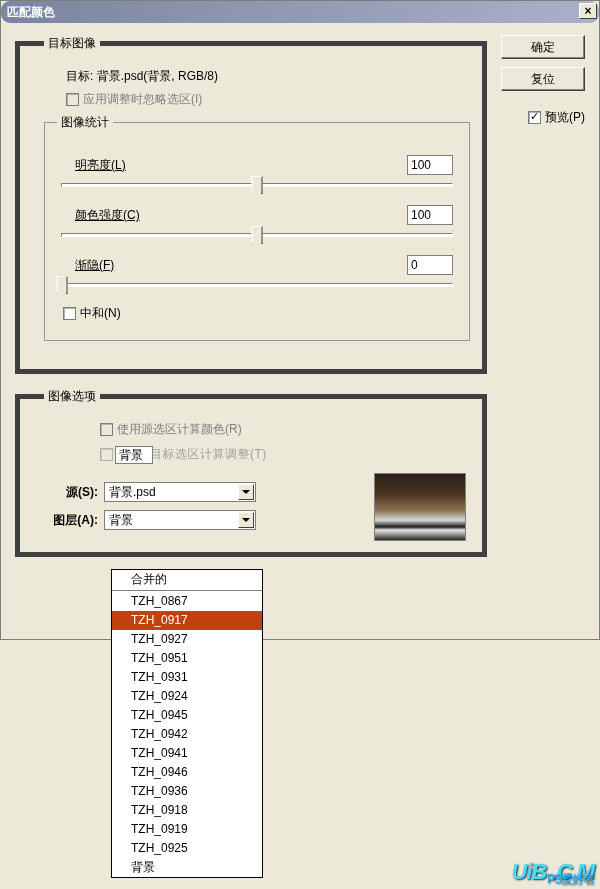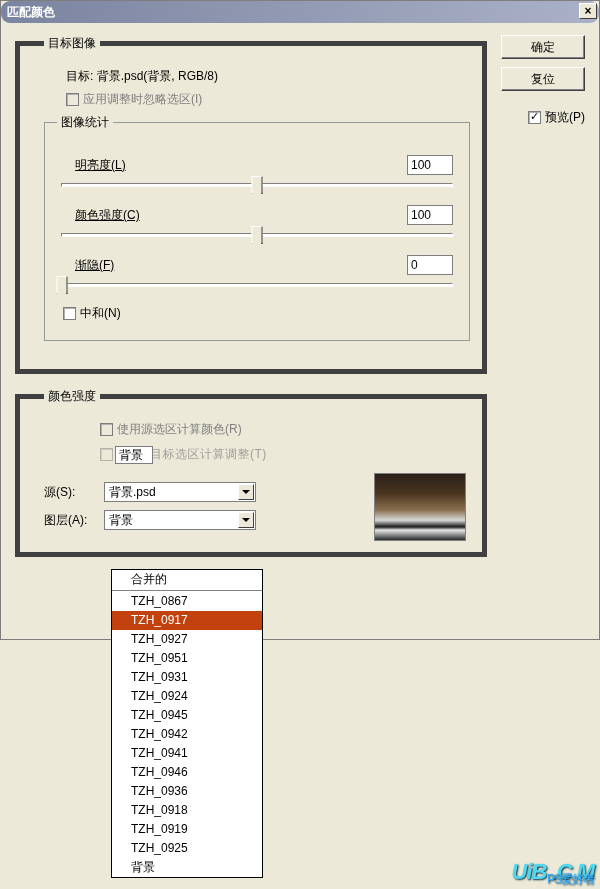--- a/index.html
+++ b/index.html
@@ -138,21 +138,21 @@
       border-left-color: #fff;
       box-shadow: inset -1px -1px 0 #808080;
       margin-bottom: 8px;
       cursor: pointer;
       font-family: inherit;
       font-size: 12px;
       text-align: center;
     }
     .preview-check { display: flex; align-items: center; gap: 4px; margin-top: 10px; justify-content: flex-end; }
     .stats-row { display: flex; align-items: center; gap: 6px; margin: 8px 0; }
-    .stats-label { width: 54px; text-align: left; }
+    .stats-label { width: 54px; text-align: right; font-weight: bold; }
     .dropdown {
       width: 152px; height: 20px;
       background: #fff;
       border: 1px solid #7d7d7d;
       display: flex; align-items: center;
       position: relative;
       padding-left: 4px;
       cursor: pointer;
     }
     .dropdown-arrow {
@@ -293,21 +293,21 @@
           </div>
 
           <div class="checkbox-row" style="margin-left:6px">
             <span class="checkbox"></span>
             <span>中和(N)</span>
           </div>
         </fieldset>
       </fieldset>
 
       <fieldset class="stats-section">
-        <legend>颜色强度</legend>
+        <legend>图像选项</legend>
         <div class="checkbox-row" style="margin-left:56px">
           <span class="checkbox disabled"></span>
           <span class="disabled-text">使用源选区计算颜色(R)</span>
         </div>
         <div style="margin-left:56px;display:flex;align-items:center;gap:0;">
           <span class="checkbox disabled" style="opacity:0.5"></span>
           <div class="small-box" style="position:relative;z-index:2;margin-left:2px"><span>背景</span></div>
           <span class="disabled-text" style="margin-left:-28px;position:relative;z-index:1;letter-spacing:0.5px;opacity:0.7">使用目标选区计算调整(T)</span>
         </div>
 

